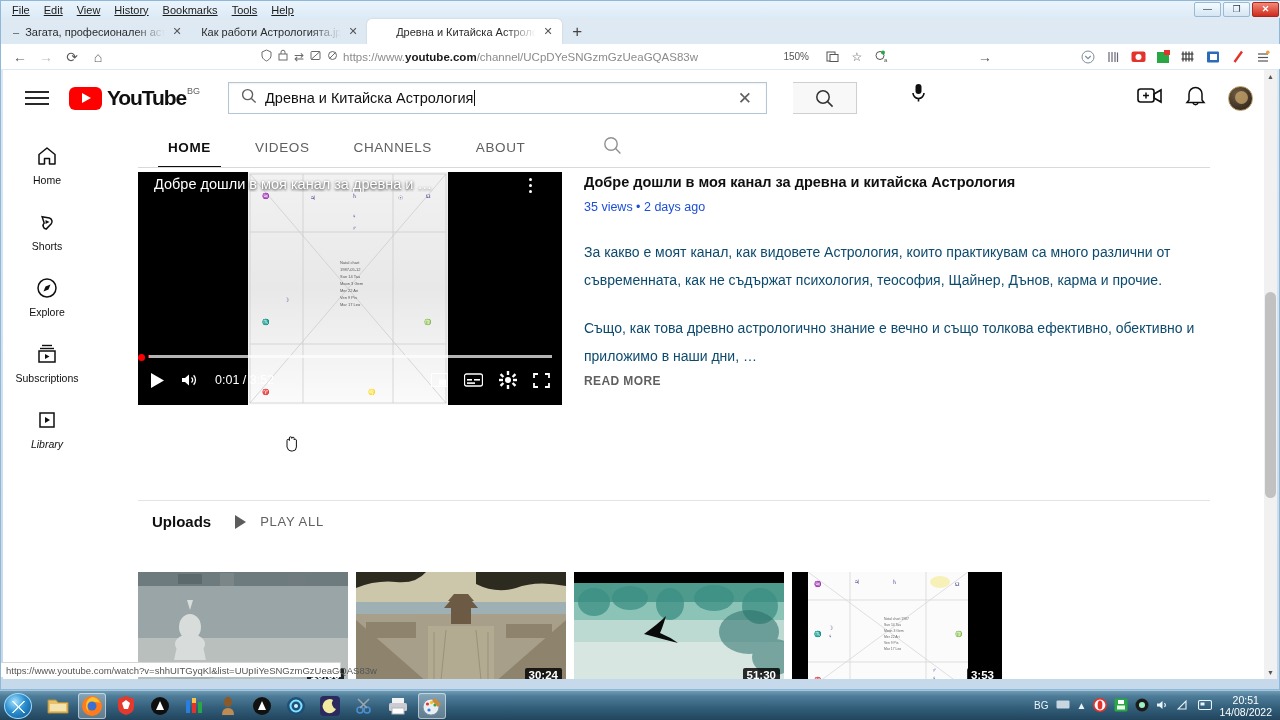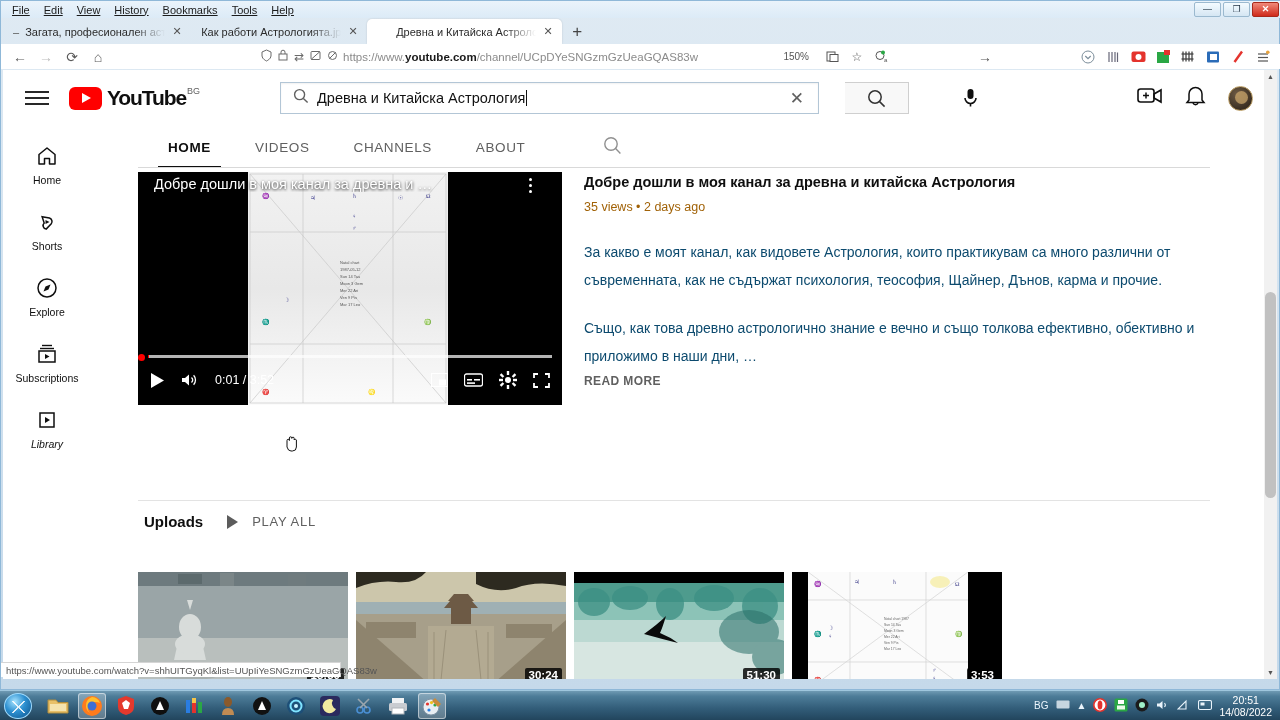--- a/index.html
+++ b/index.html
@@ -104,21 +104,21 @@
     width: 33px; height: 23px; background: #ff0000; border-radius: 6px;
     position: relative; margin-right: 5px;
   }
   .yt-play::after {
     content: ""; position: absolute; left: 13px; top: 6px;
     border-left: 9px solid #fff; border-top: 5.5px solid transparent; border-bottom: 5.5px solid transparent;
   }
   .yt-word { font-size: 21px; font-weight: bold; letter-spacing: -1.1px; color: #0f0f0f; line-height: 22px; }
   .yt-cc { font-size: 9px; color: #606060; margin-left: 1px; margin-top: -1px; }
 
-  .searchwrap { display: flex; align-items: center; margin-left: 80px; gap: 26px; }
+  .searchwrap { display: flex; align-items: flex-start; margin-left: 28px; gap: 26px; }
   .searchbox {
     width: 539px; height: 32px; border: 1px solid #b3c6d6; background: #fff;
     display: flex; align-items: center; padding: 0 8px 0 12px; gap: 8px;
     box-shadow: inset 0 1px 2px rgba(0,0,0,.06);
   }
   .searchbox .sval { flex: 1; font-size: 14.5px; color: #111; position: relative; white-space: nowrap; }
   .caret {
     display: inline-block; width: 1px; height: 16px; background: #111;
     vertical-align: -3px; margin-left: 1px;
   }
@@ -178,27 +178,27 @@
   .controls {
     position: absolute; left: 0; right: 0; bottom: 8px; height: 34px;
     display: flex; align-items: center; color: #fff; font-size: 12.5px; padding: 0 12px; gap: 16px;
   }
   .ctrl { display: flex; align-items: center; justify-content: center; }
   .ctrl.spacer { margin-left: auto; }
   .time { font-size: 12.5px; color: #fff; }
 
   .featured-info { flex: 1; padding-top: 0px; }
   .f-title { font-size: 14.5px; font-weight: bold; color: #0f0f0f; line-height: 20px; }
-  .f-meta { font-size: 12.5px; color: #a16207; margin-top: 8px; }
+  .f-meta { font-size: 12.5px; color: #1d4ed8; margin-top: 8px; }
   .f-desc { font-size: 14px; color: #0c4a6e; line-height: 28px; margin-top: 24px; }
   .f-desc p { margin-bottom: 20px; }
   .readmore { font-size: 12px; font-weight: bold; color: #606060; letter-spacing: .4px; margin-top: -16px; }
 
   
-  .uploads-hdr { position: absolute; left: 141px; top: 443px; display: flex; align-items: center; gap: 24px; }
+  .uploads-hdr { position: absolute; left: 149px; top: 443px; display: flex; align-items: center; gap: 24px; }
   .uploads-title { font-size: 15px; font-weight: bold; color: #0f0f0f; }
   .playall { display: flex; align-items: center; gap: 14px; color: #606060; font-size: 13px; letter-spacing: .7px; }
   .tri { width: 0; height: 0; border-left: 11px solid #5c5c5c; border-top: 7px solid transparent; border-bottom: 7px solid transparent; }
 
   .sep-line { position: absolute; left: 135px; top: 430px; width: 1072px; height: 1px; background: #e3e3e3; }
 
   .grid { position: absolute; left: 135px; top: 502px; width: 1072px; display: flex; gap: 8px; }
   .card { width: 210px; flex: 0 0 210px; }
   .thumb { width: 210px; height: 118px; position: relative; overflow: hidden; background: #000; }
   .dur {

